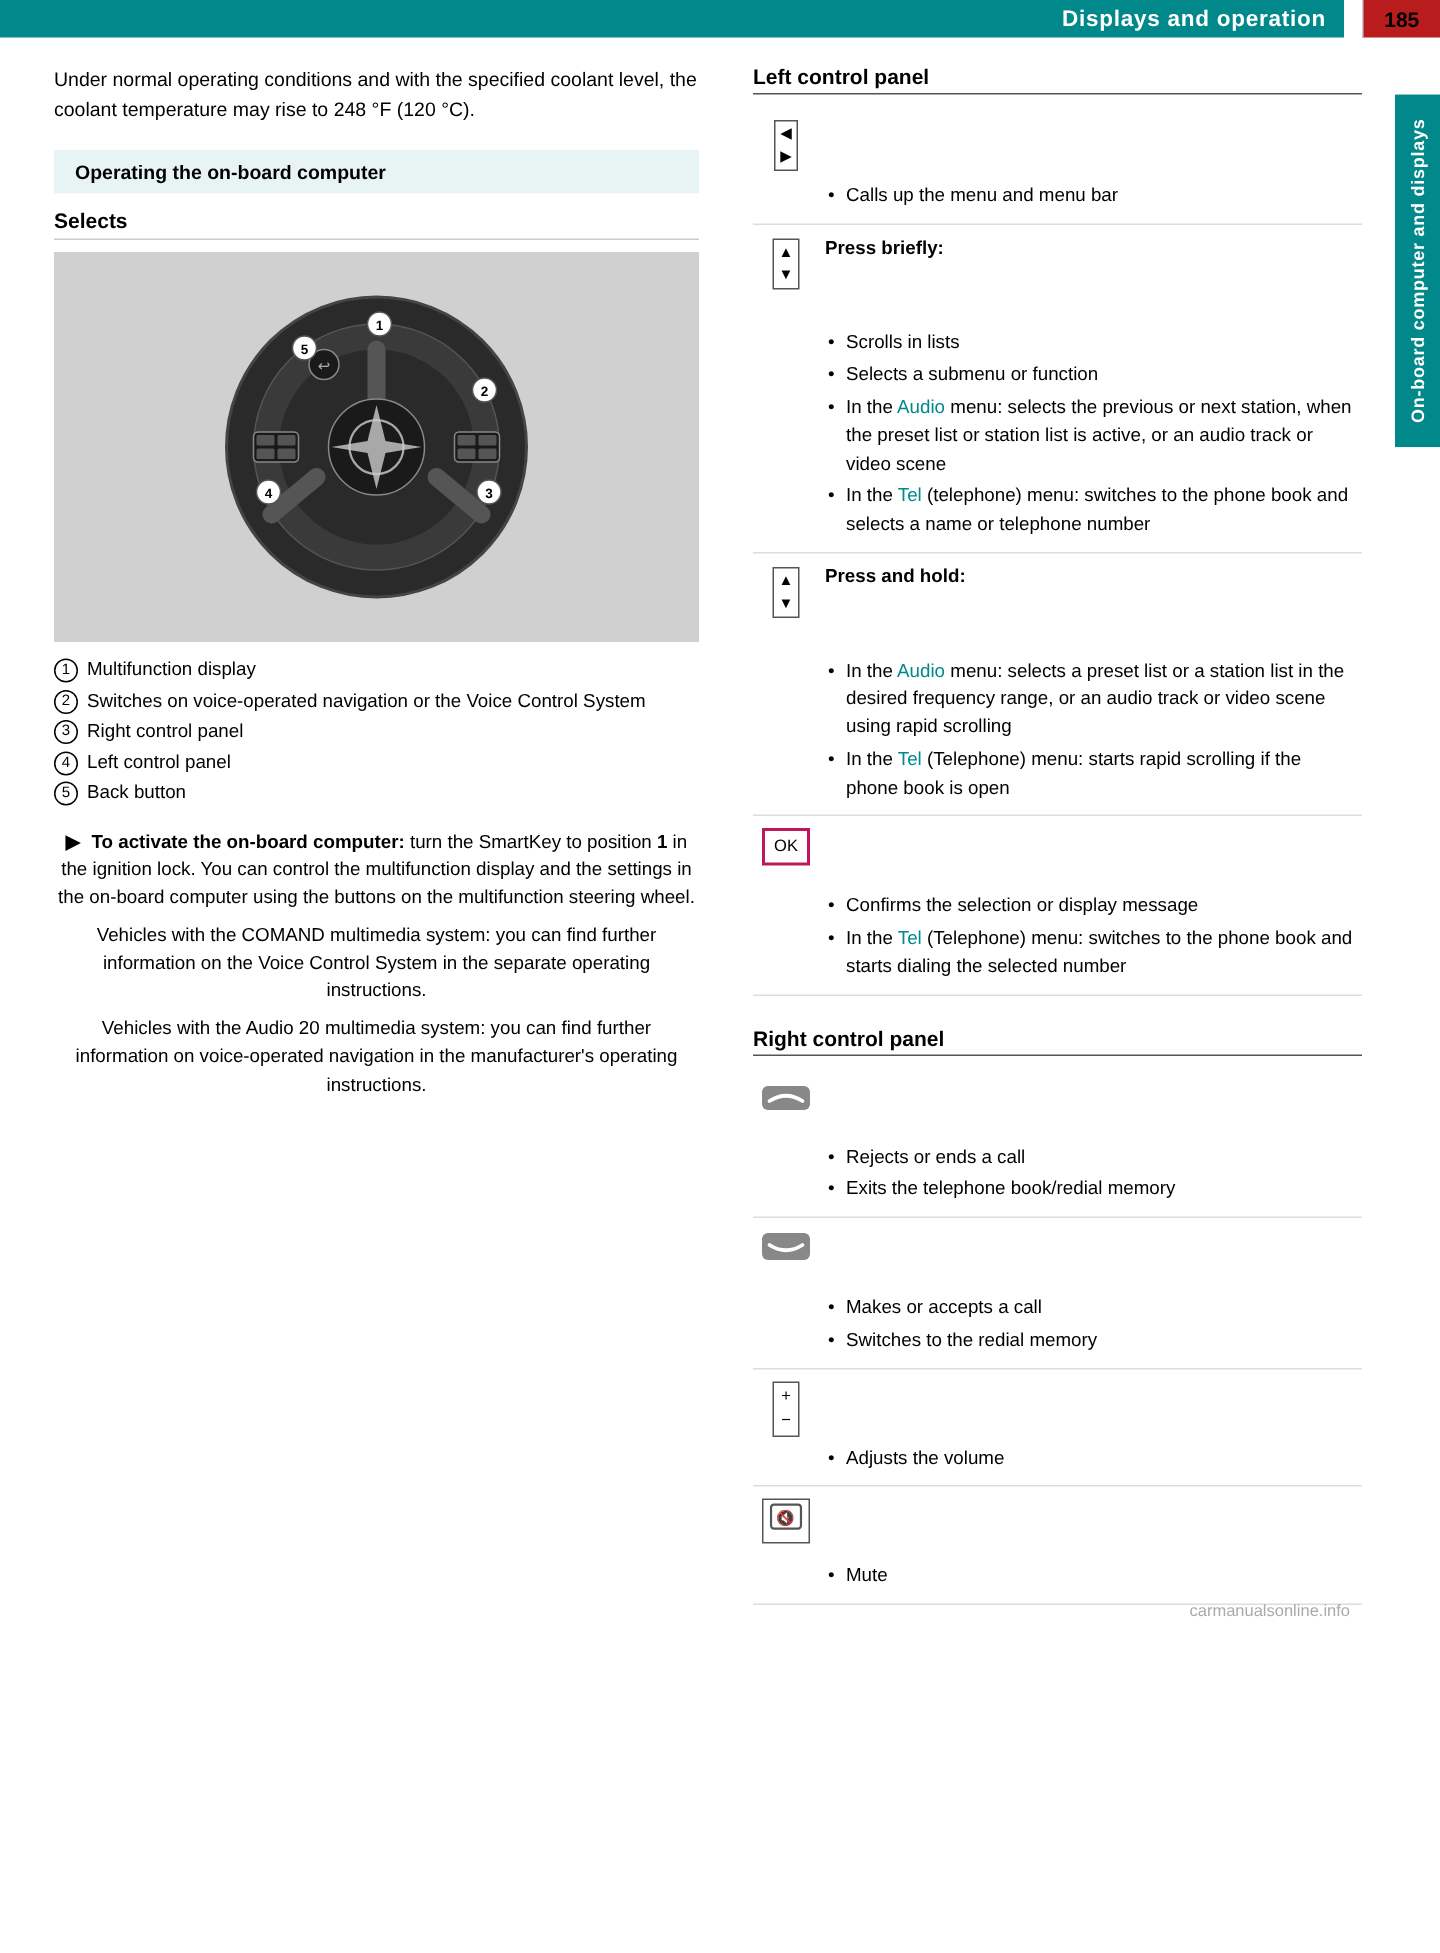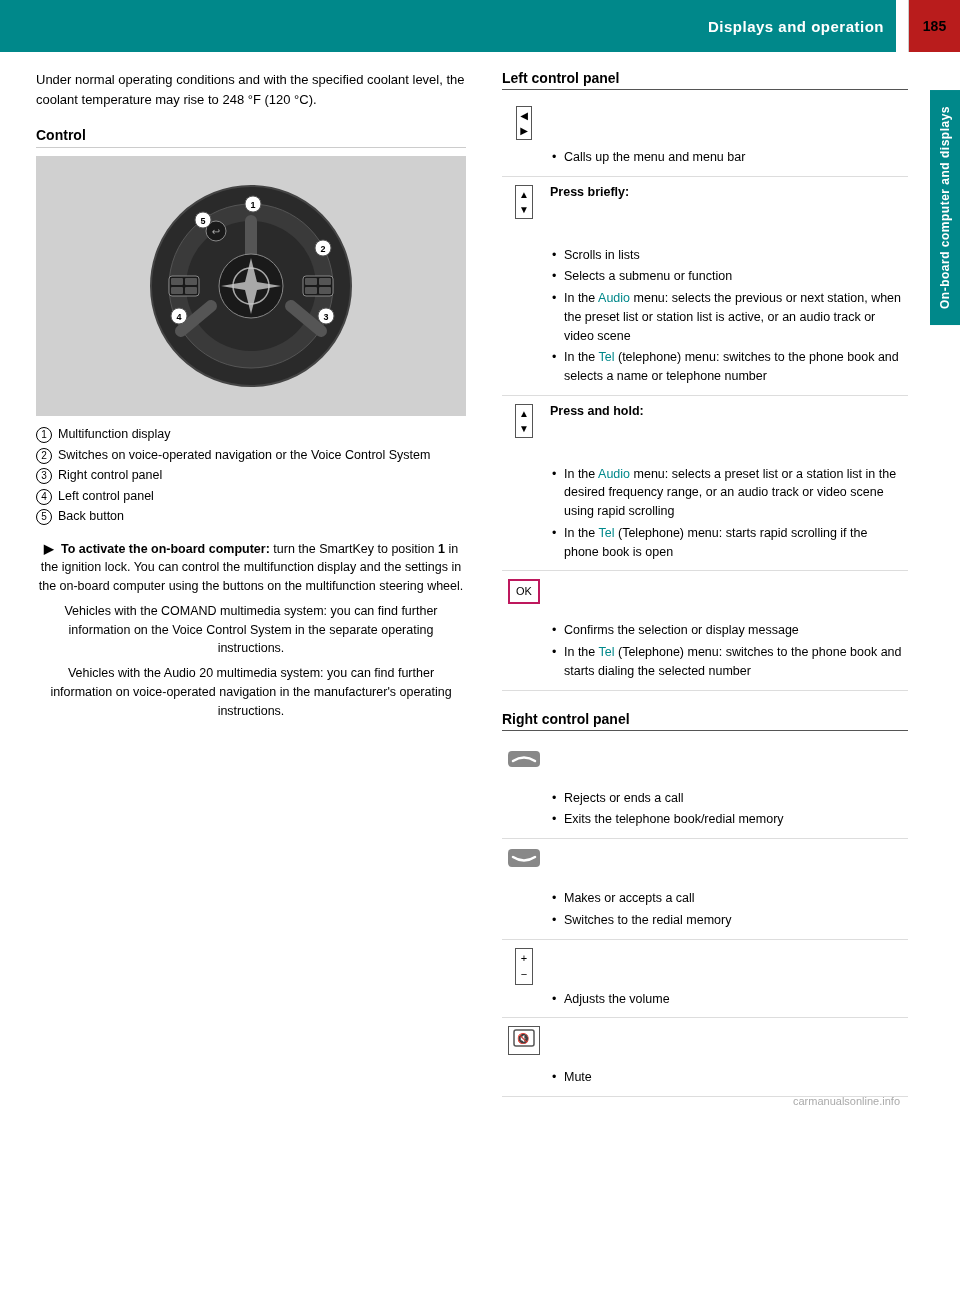--- a/index.html
+++ b/index.html
@@ -8,21 +8,21 @@
       min-height: 1302px;
       font-family: Arial, Helvetica, sans-serif;
       font-size: 13px;
       background: #fff;
       color: #000;
     }
     
     .header {
       display: flex;
       align-items: stretch;
-      height: 52px;
+      height: 25px;
       background: #fff;
     }
     .header-title-area {
       flex: 1;
       display: flex;
       align-items: center;
       justify-content: flex-end;
       background: #00888a;
       padding-right: 12px;
     }
@@ -255,22 +255,23 @@
   <div class="side-tab">On-board computer and displays</div>
 
   <div class="main">
 
     <div class="left-col">
 
       <p class="intro-text">
         <span>Under normal operating conditions and with the specified coolant level, the coolant temperature may rise to 248 °F (120 °C).</span>
       </p>
 
-
-      <div class="overview-heading">Control</div>
+      <div class="operating-box">Operating the on-board computer</div>
+
+      <div class="overview-heading">Selects</div>
 
       <div class="steering-wheel-img">
         <svg class="steering-wheel-svg" viewBox="0 0 220 220">
 
           <circle cx="110" cy="110" r="100" fill="#2a2a2a" stroke="#444" stroke-width="2"></circle>
           <circle cx="110" cy="110" r="82" fill="#3a3a3a" stroke="#555" stroke-width="1"></circle>
           <circle cx="110" cy="110" r="65" fill="#2a2a2a"></circle>
 
           <line x1="110" y1="45" x2="110" y2="85" stroke="#555" stroke-width="12" stroke-linecap="round"></line>
           <line x1="40" y1="155" x2="70" y2="130" stroke="#555" stroke-width="12" stroke-linecap="round"></line>

